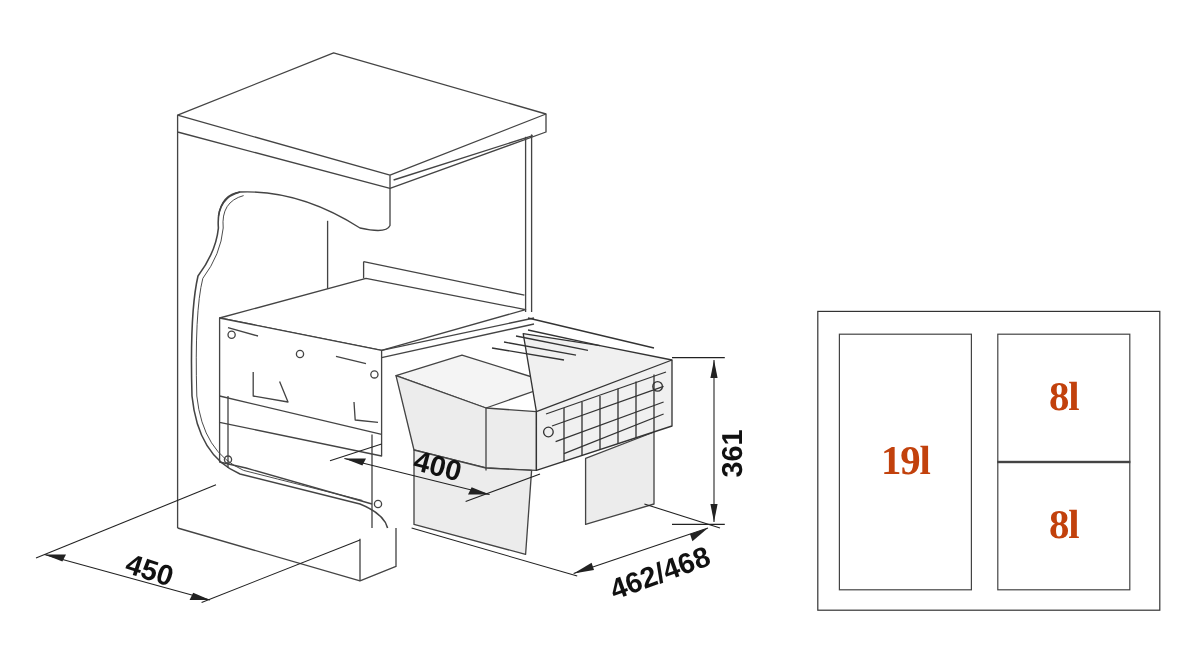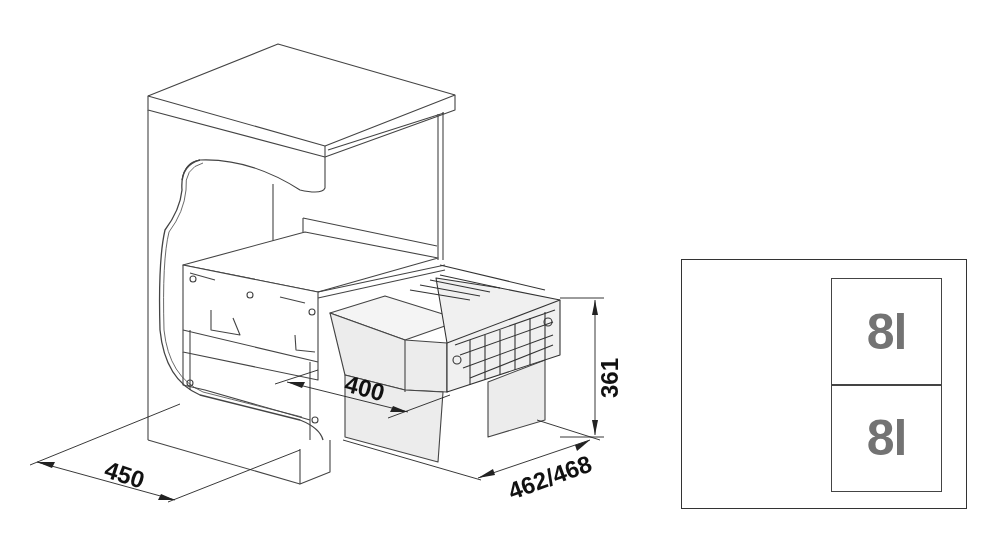--- a/index.html
+++ b/index.html
@@ -1,21 +1,21 @@
 <!DOCTYPE html>
 <html><head>
 <meta charset="utf-8">
 <style>
   html, body { margin: 0; padding: 0; background: #ffffff; }
   body { width: 991px; height: 553px; position: relative; overflow: hidden; font-family: "Liberation Sans", sans-serif; }
   #drawing { position: absolute; left: 0; top: 0; width: 991px; height: 553px; }
   .dim-label { font-family: "Liberation Sans", sans-serif; font-weight: bold; fill: #111; }
   #layout-panel { position: absolute; left: 681px; top: 259px; width: 286px; height: 250px; border: 1.5px solid #333; box-sizing: border-box; background: #fff; }
   .bin { position: absolute; border: 1.5px solid #444; box-sizing: border-box; display: flex; align-items: center; justify-content: center; }
-  .bin-label { font-family: Liberation Sans, sans-serif; font-weight: bold; color: #737373; font-size: 50px; letter-spacing: -1px; }
+  .bin-label { font-family: Liberation Serif, serif; font-weight: bold; color: #c2410c; font-size: 34px; letter-spacing: -1px; }
 </style>
 </head>
 <body>
 
 <svg id="drawing" viewBox="0 0 991 553" xmlns="http://www.w3.org/2000/svg">
   <g fill="none" stroke="#444" stroke-width="1.1" stroke-linejoin="round">
 
     <g>
       <polygon points="148,96 278,44 455,95 455,110 325,157 148,110" fill="#fff"></polygon>
       <polyline points="148,96 325,146 455,95"></polyline>
@@ -122,19 +122,22 @@
     </g>
   </g>
 
   <text class="dim-label" x="104" y="485" font-size="24" transform="rotate(18 130 478)">450</text>
   <text class="dim-label" x="344" y="398" font-size="24" transform="rotate(15 370 392)">400</text>
   <text class="dim-label" x="0" y="0" font-size="24" transform="translate(618 398) rotate(-90)">361</text>
   <text class="dim-label" x="0" y="0" font-size="24" transform="translate(512 500) rotate(-20)">462/468</text>
 </svg>
 
 <div id="layout-panel">
+  <div class="bin" style="left:17px; top:18px; width:111px; height:214px;">
+    <span class="bin-label">19l</span>
+  </div>
   <div class="bin" style="left:149px; top:18px; width:111px; height:108px;">
     <span class="bin-label">8l</span>
   </div>
   <div class="bin" style="left:149px; top:124px; width:111px; height:108px;">
     <span class="bin-label">8l</span>
   </div>
 </div>
 
 </body></html>

